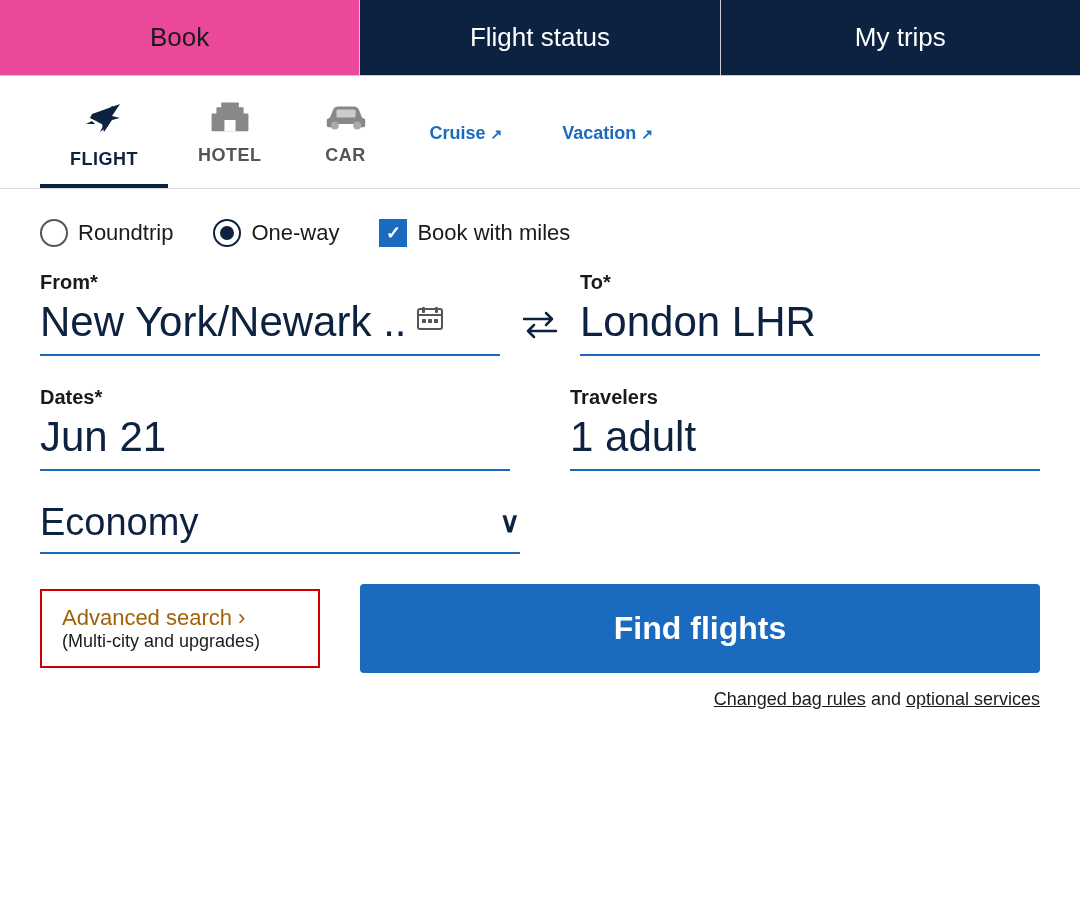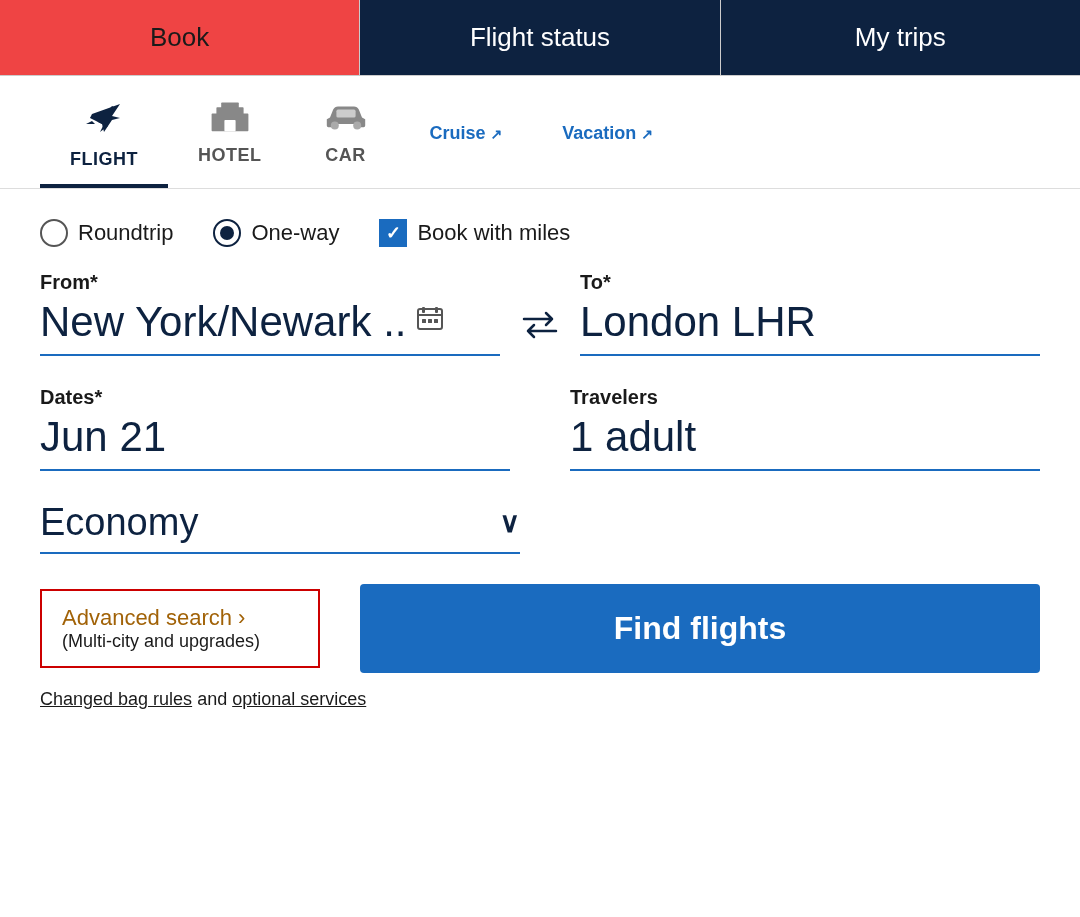--- a/index.html
+++ b/index.html
@@ -14,21 +14,21 @@
       padding: 22px 10px;
       text-align: center;
       font-size: 26px;
       font-weight: 400;
       color: #1a1a1a;
       cursor: pointer;
       border-right: 1px solid #ccc;
     }
     .top-nav-item:last-child { border-right: none; }
     .top-nav-item.active {
-      background: #ef4444;
+      background: #ec4899;
       color: #1a1a1a;
     }
     .top-nav-item.dark {
       background: #0d2240;
       color: #fff;
       font-weight: 500;
     }
 
     
     .service-tabs {
@@ -260,20 +260,21 @@
       border: none;
       padding: 26px 56px;
       font-size: 32px;
       font-weight: 600;
       cursor: pointer;
       border-radius: 4px;
     }
 
     
     .bag-rules {
+      text-align: right;
       margin-top: 16px;
       font-size: 18px;
       color: #1a1a1a;
     }
     .bag-rules a {
       color: #1a1a1a;
       text-decoration: underline;
     }
 
     

